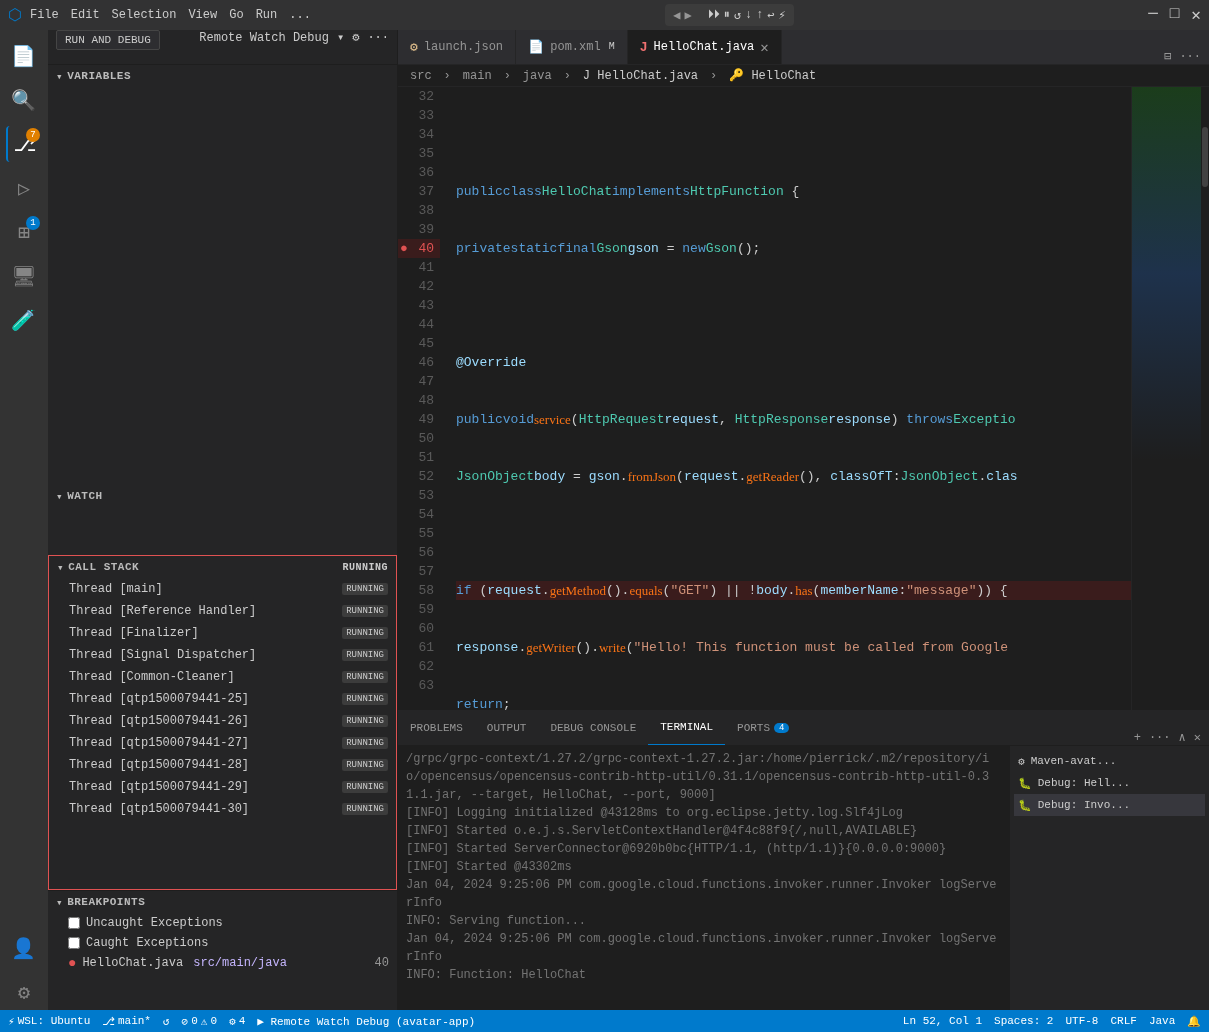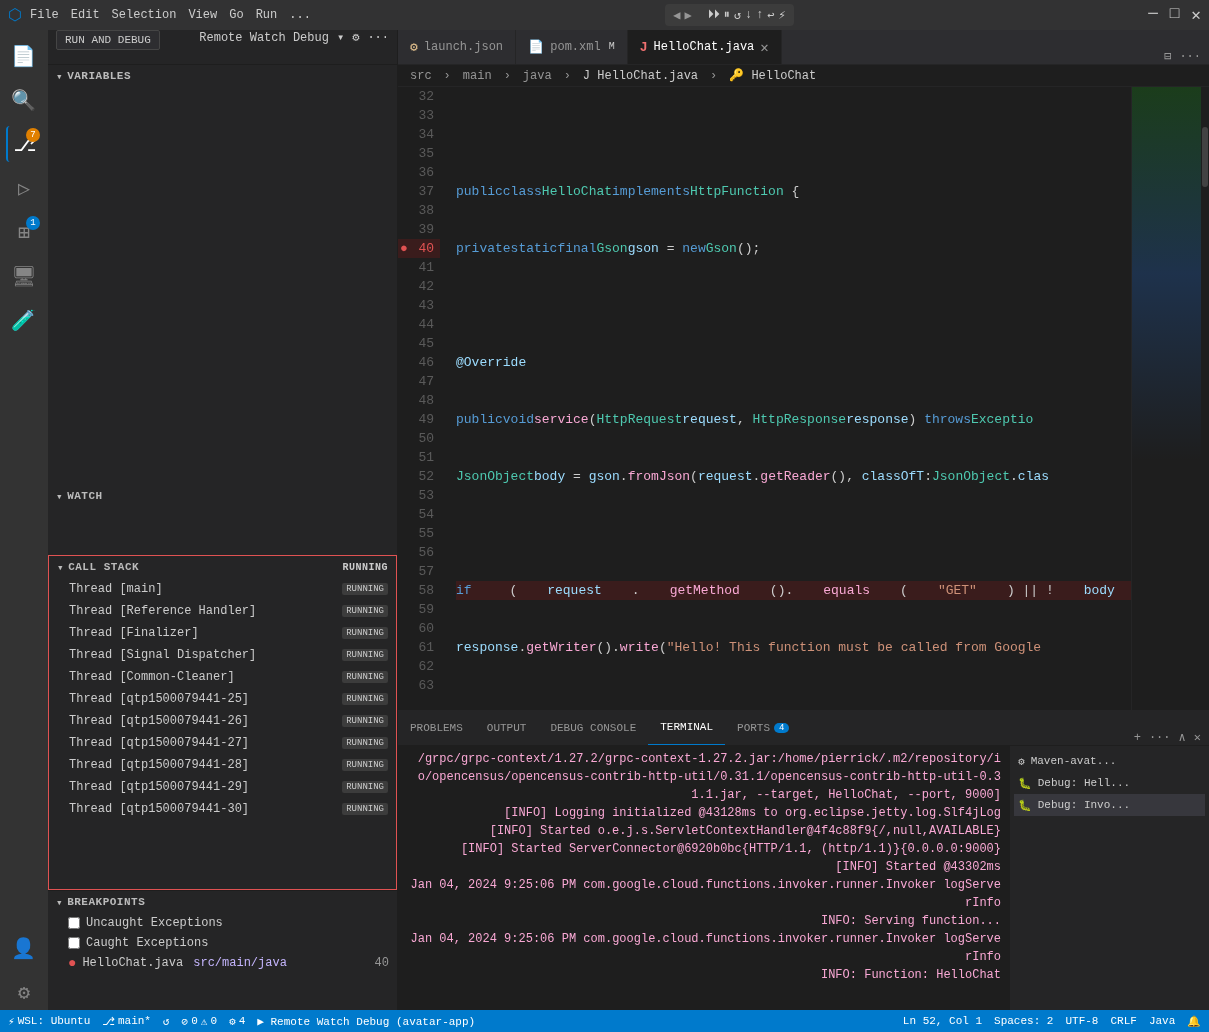--- a/index.html
+++ b/index.html
@@ -285,27 +285,27 @@
     .line-number.breakpoint { color: #e05252; }
     .code-content {
       flex: 1;
       font-size: 13px;
       line-height: 19px;
       padding-left: 8px;
       overflow: hidden;
       white-space: pre;
     }
     .code-line { height: 19px; display: flex; align-items: center; }
-    .code-line.highlighted { background: #3a1c1c; gap: 30px; }
+    .code-line.highlighted { background: #3a1c1c; }
 
     
     .kw { color: #569cd6; }
     .str { color: #ce9178; }
     .cls { color: #4ec9b0; }
-    .fn { color: #f9a8d4; }
+    .fn { color: #f97316; font-family: Liberation Serif, serif; }
     .ann { color: #9cdcfe; }
     .var { color: #9cdcfe; }
 
     
     .minimap {
       width: 70px;
       background: #1e1e1e;
       border-left: 1px solid #252526;
       overflow: hidden;
     }
@@ -364,21 +364,21 @@
     }
     .panel-content {
       flex: 1;
       overflow-y: auto;
       padding: 4px 8px;
       font-size: 12px;
       line-height: 18px;
       color: #cccccc;
     }
     .terminal-line { white-space: pre-wrap; word-break: break-all; }
-    .terminal-info { color: #f9a8d4; text-align: right; }
+    .terminal-info { color: #737373; }
 
     
     .panel-right {
       width: 200px;
       background: #252526;
       border-left: 1px solid #1e1e1e;
       padding: 4px;
       flex-shrink: 0;
     }
     .panel-right-item {
@@ -669,20 +669,21 @@
           <div class="code-line"> </div>
           <div class="code-line">    <span class="kw">public</span> <span class="kw">class</span> <span class="cls">HelloChat</span> <span class="kw">implements</span> <span class="cls">HttpFunction</span> {</div>
           <div class="code-line">        <span class="kw">private</span> <span class="kw">static</span> <span class="kw">final</span> <span class="cls">Gson</span> <span class="var">gson</span> = <span class="kw">new</span> <span class="cls">Gson</span>();</div>
           <div class="code-line"> </div>
           <div class="code-line">        <span class="ann">@Override</span></div>
           <div class="code-line">        <span class="kw">public</span> <span class="kw">void</span> <span class="fn">service</span>(<span class="cls">HttpRequest</span> <span class="var">request</span>, <span class="cls">HttpResponse</span> <span class="var">response</span>) <span class="kw">throws</span> <span class="cls">Exceptio</span></div>
           <div class="code-line">            <span class="cls">JsonObject</span> <span class="var">body</span> = <span class="var">gson</span>.<span class="fn">fromJson</span>(<span class="var">request</span>.<span class="fn">getReader</span>(), <span class="var">classOfT</span>:<span class="cls">JsonObject</span>.<span class="var">clas</span></div>
           <div class="code-line"> </div>
           <div class="code-line highlighted" style="background:#3a1c1c;">            <span class="kw">if</span> (<span class="var">request</span>.<span class="fn">getMethod</span>().<span class="fn">equals</span>(<span class="str">"GET"</span>) || !<span class="var">body</span>.<span class="fn">has</span>(<span class="var">memberName</span>:<span class="str">"message"</span>)) {</div>
           <div class="code-line">                <span class="var">response</span>.<span class="fn">getWriter</span>().<span class="fn">write</span>(<span class="str">"Hello! This function must be called from Google</span></div>
+          <div class="code-line">                <span class="kw">return</span>;</div>
           
           
           
           
           
           
           
           
           
           

